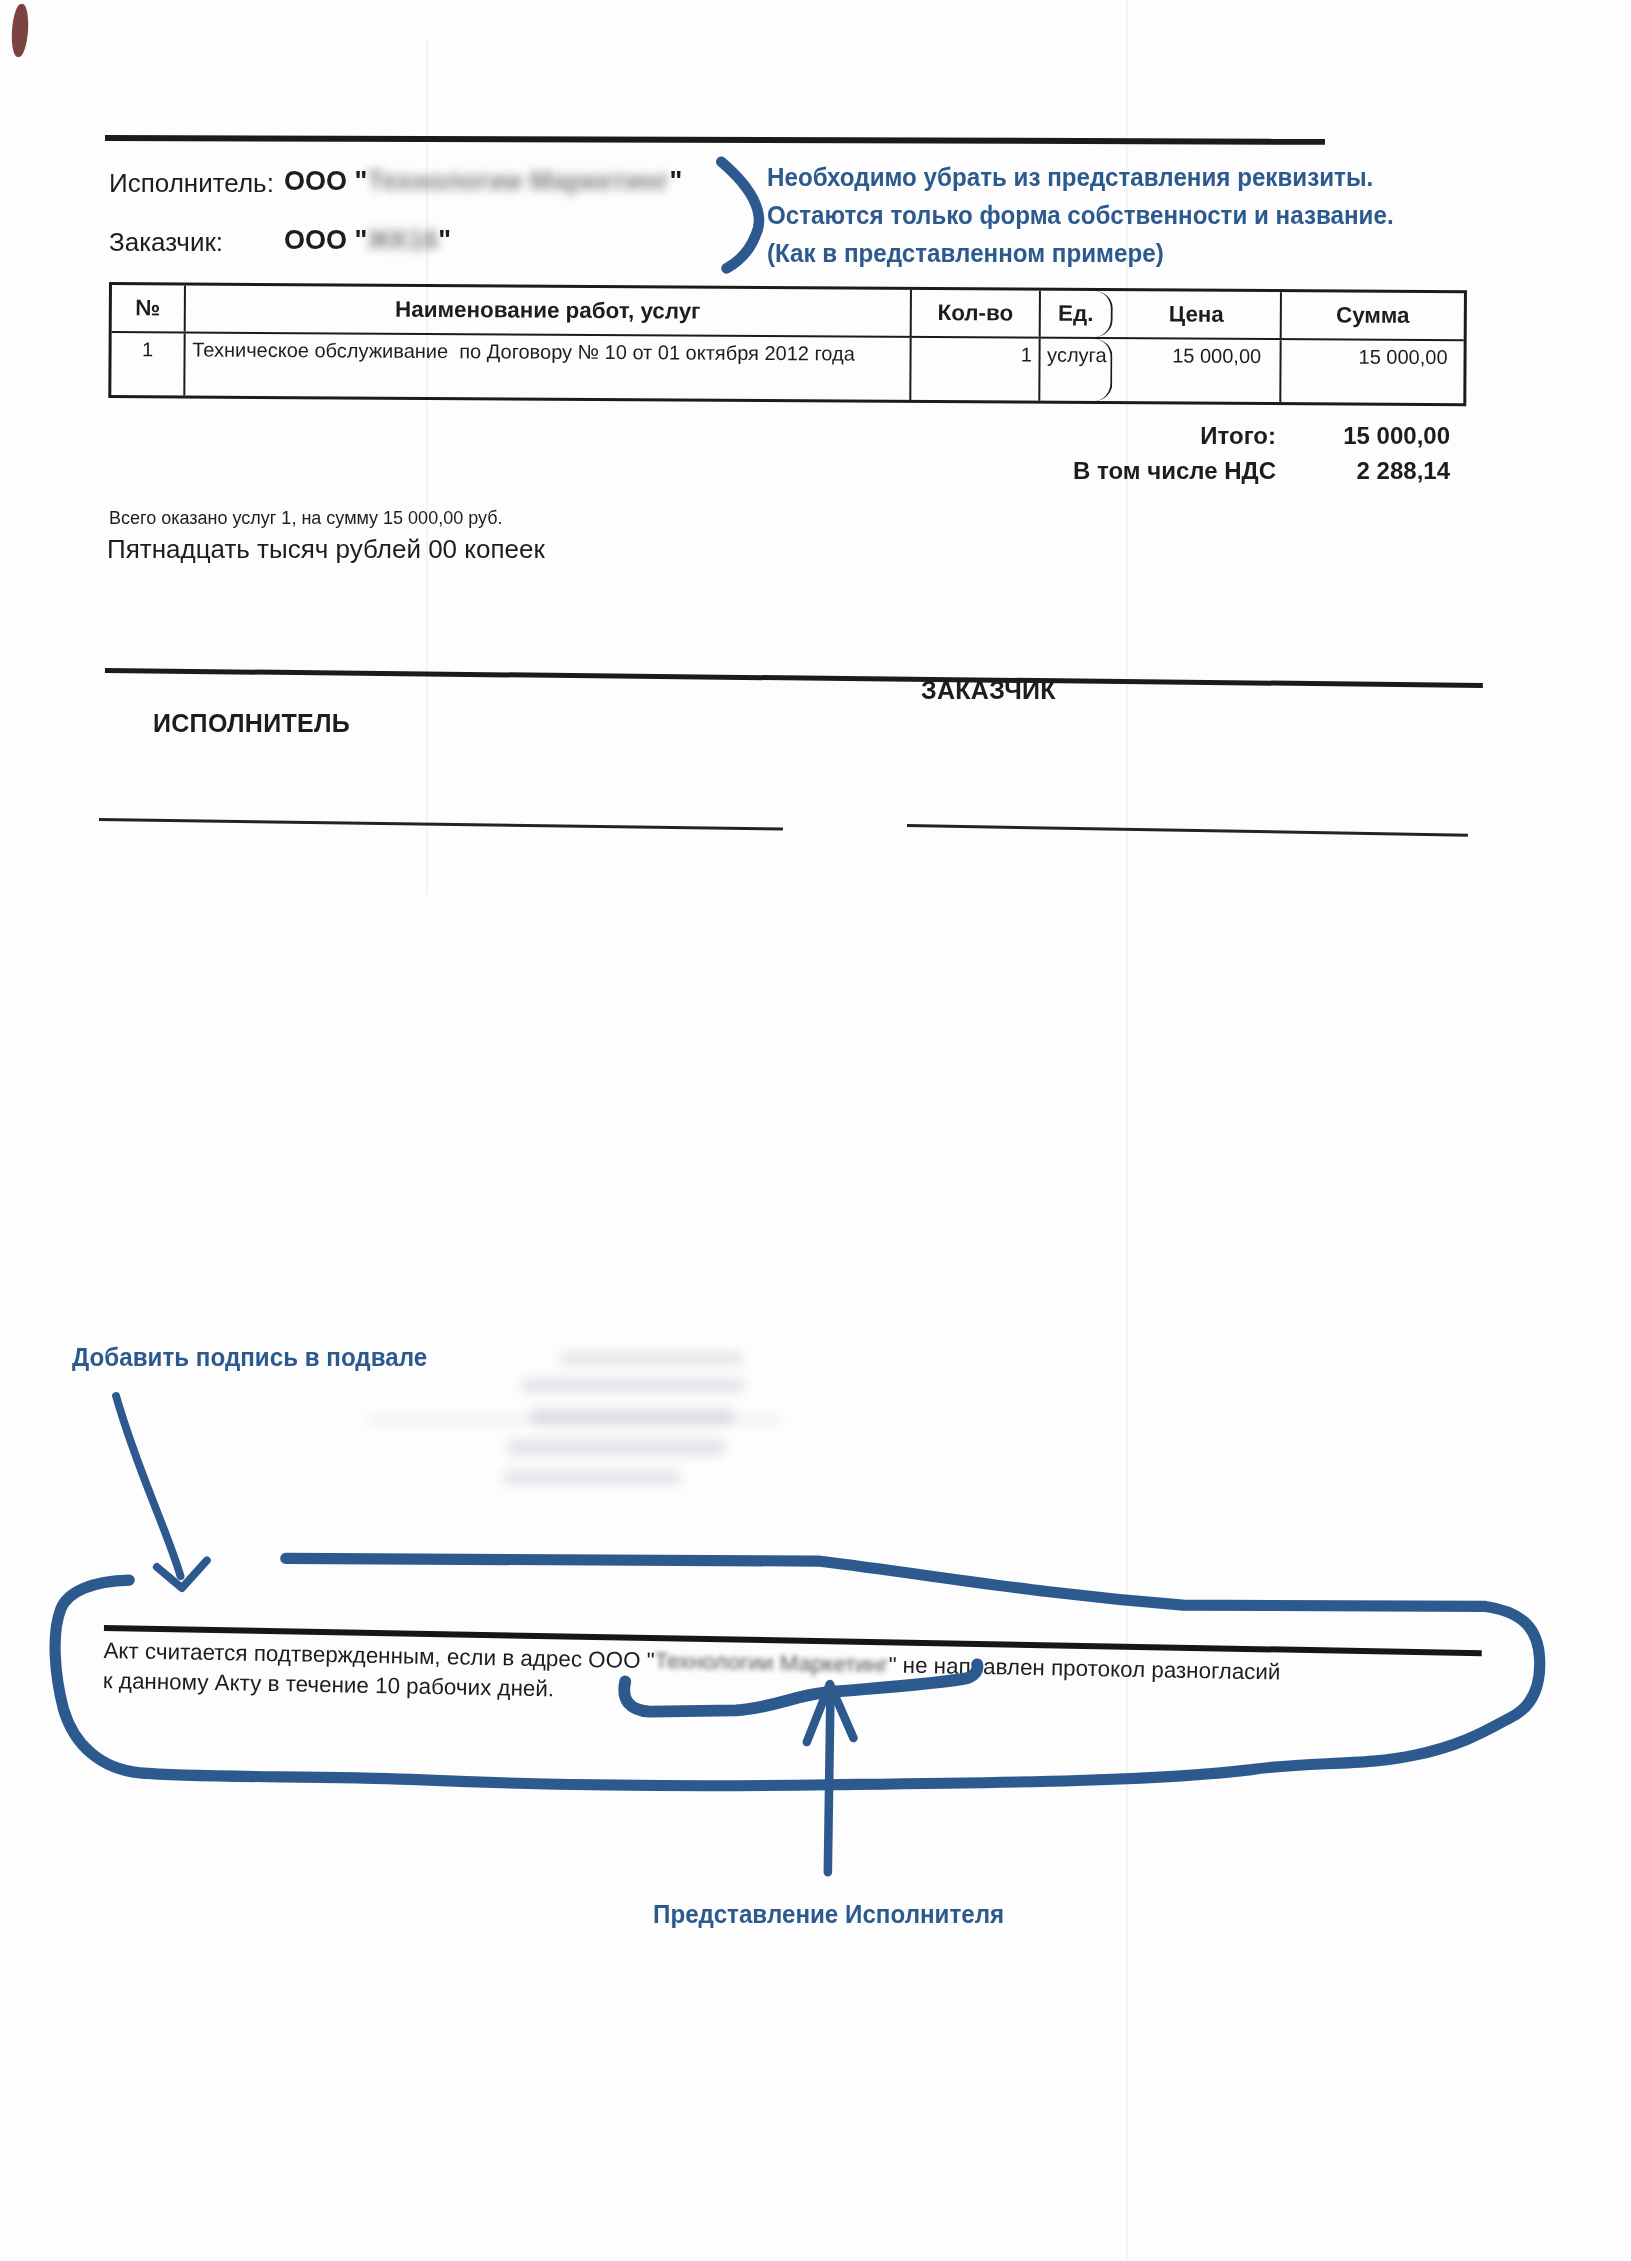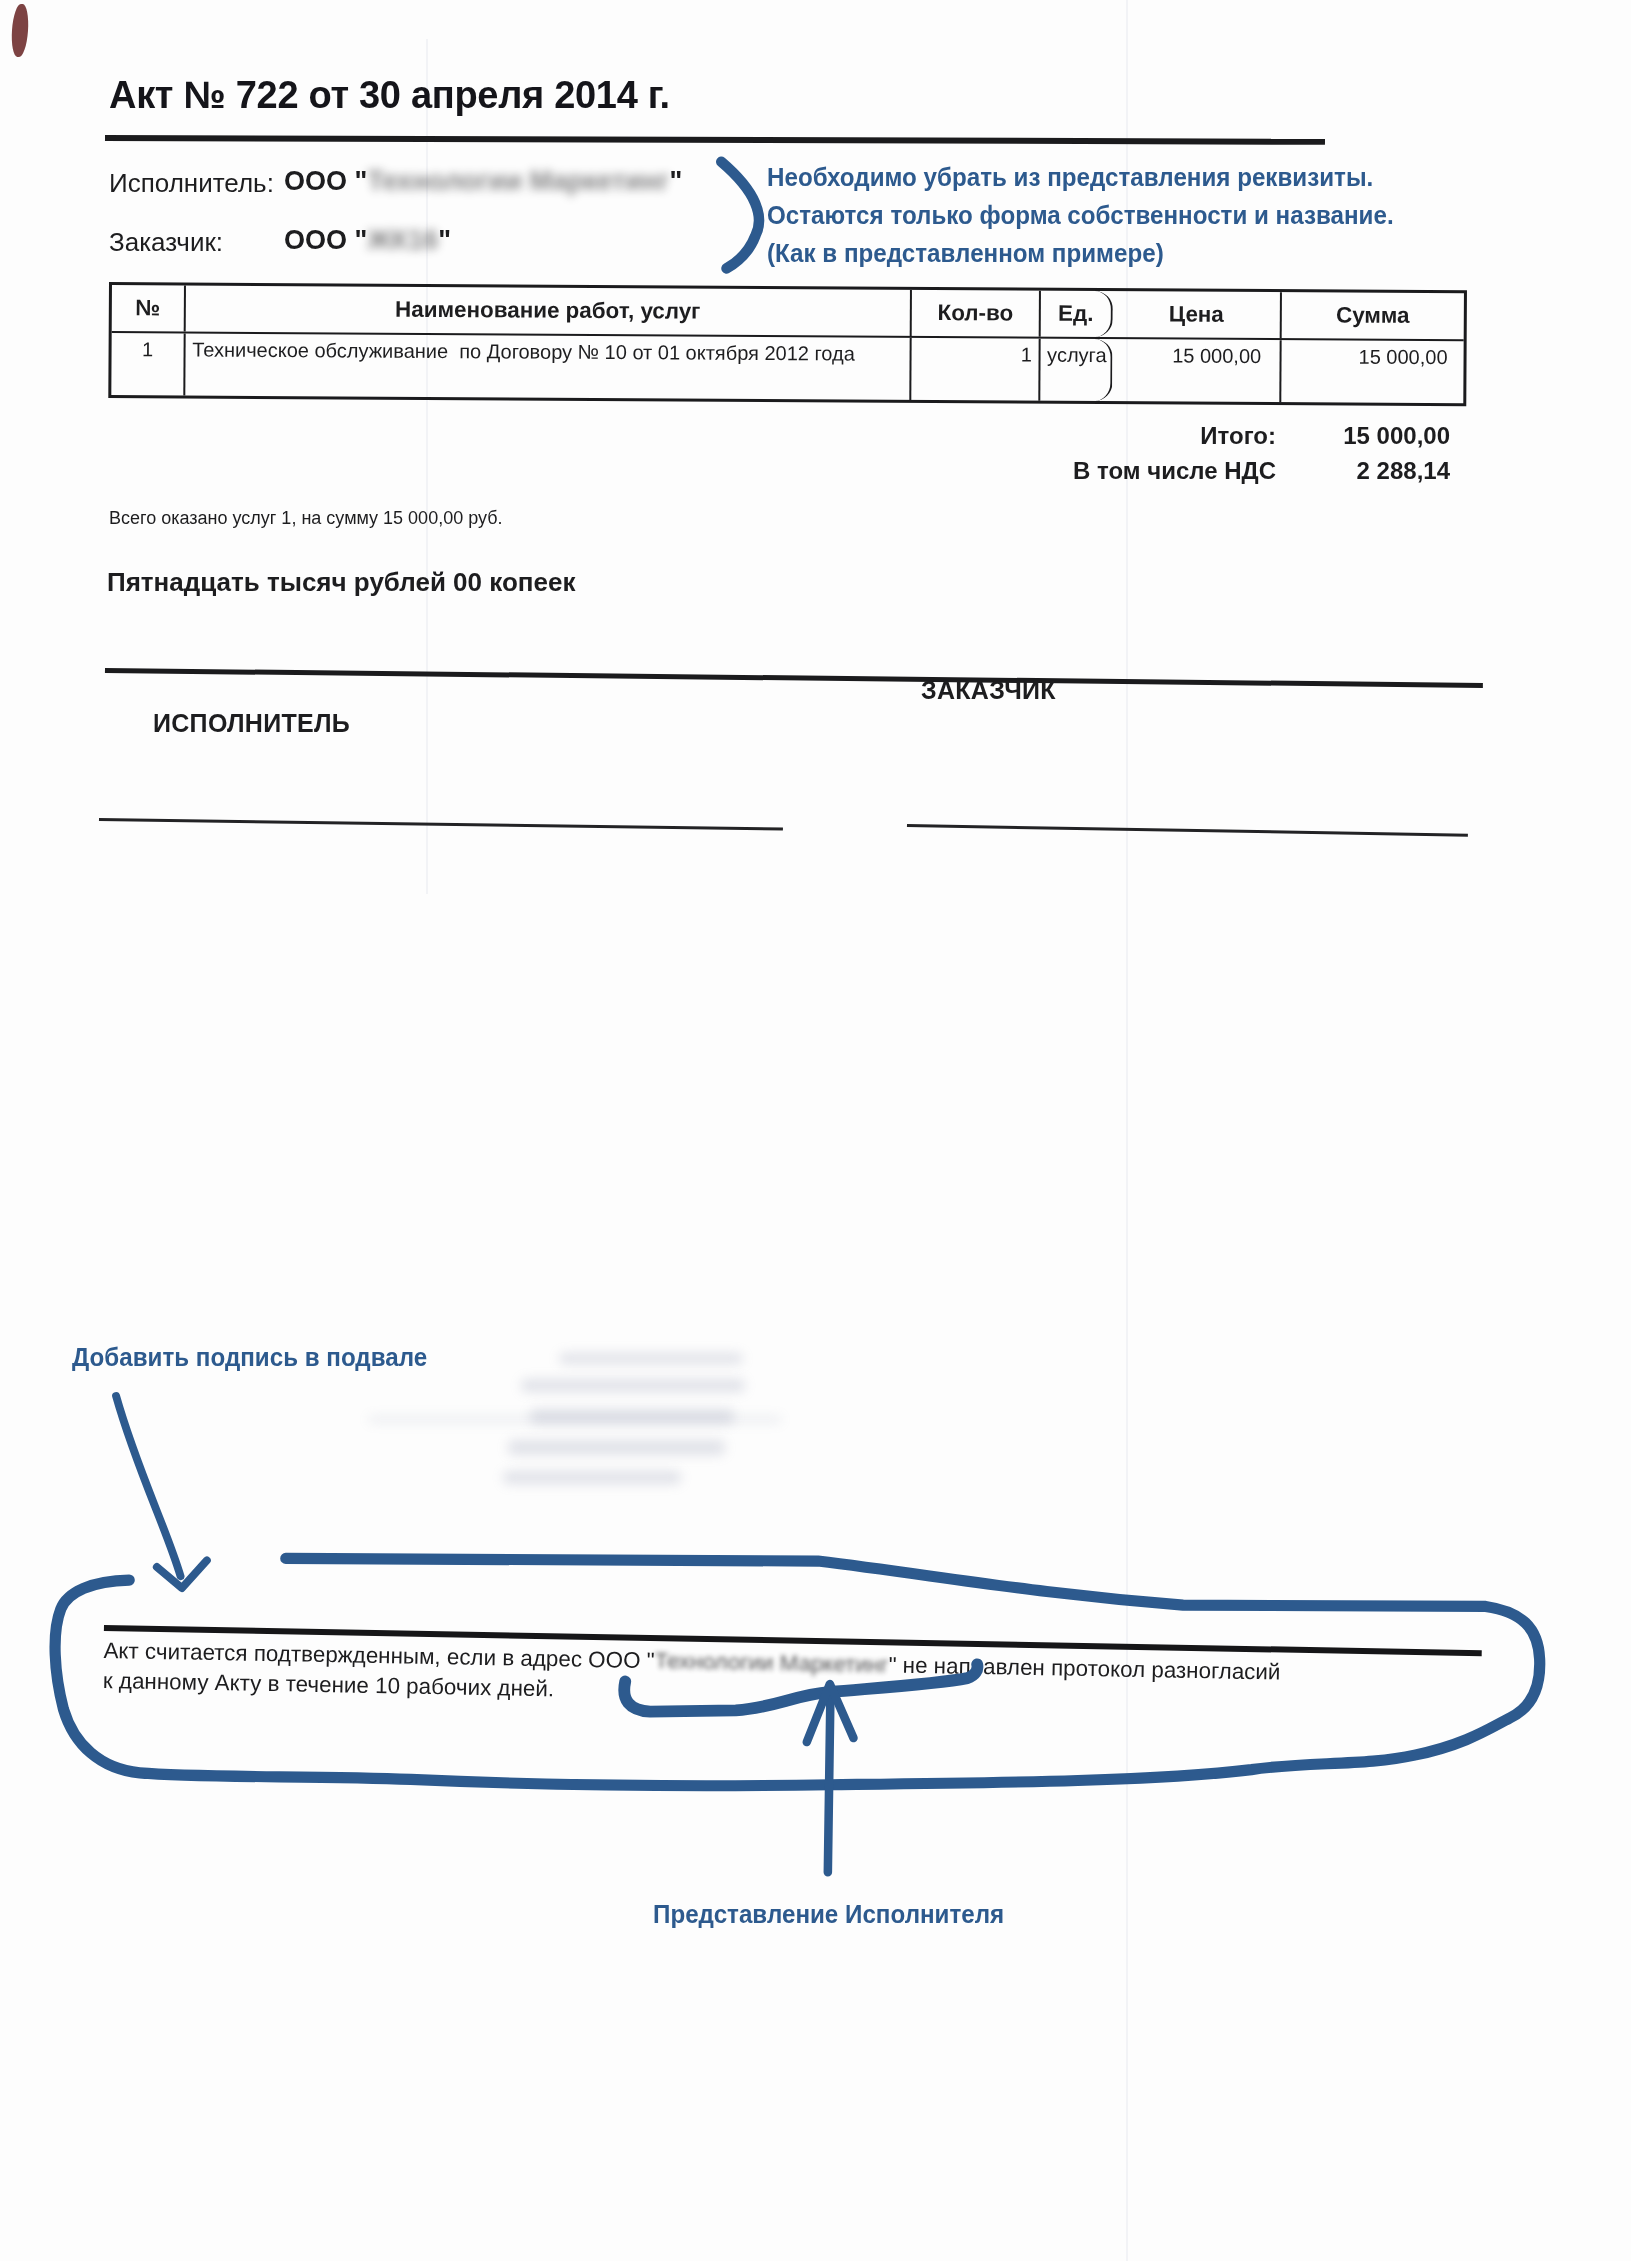--- a/index.html
+++ b/index.html
@@ -31,21 +31,21 @@
   .cell:last-child{border-right:none;}
   .thead .cell{display:flex;align-items:center;justify-content:center;
        font-weight:bold;font-size:22.4px;height:46px;padding:0 2.6px;text-align:center;}
   .tbody .cell{font-size:20px;min-height:62px;}
   .c-num{width:74px;}.c-name{width:726px;white-space:pre-wrap;}.c-qty{width:129px;text-align:right;}
   .c-unit{width:72px;border-radius:18px;}.c-price{width:169px;text-align:right;padding-right:18.4px;}
   .c-sum{flex:1;text-align:right;padding-right:16px;}
   .tbody .c-num{text-align:center;}
   .totals{font-size:24px;font-weight:bold;text-align:right;}
   .small{font-size:18px;}
-  .words{font-size:26px;font-weight:bold;margin-top:33px;}
+  .words{font-size:26px;font-weight:normal;}
   .para{font-size:22.4px;line-height:31px;}
   .sighead{font-size:25px;font-weight:bold;letter-spacing:0.3px;}
   .sigline{position:absolute;height:3.3px;background:#232325;transform-origin:0 0;}
   
   #footer-block{position:absolute;left:104px;top:1625px;width:1378px;
       transform:rotate(1.05deg);transform-origin:0 0;}
   #footer-rule{height:6px;background:#161618;}
   .footer-text{font-size:22.4px;line-height:30px;margin-top:5.3px;}
   
   .ann-text{color:var(--ann,#2d5a8e);font-weight:bold;transform:scaleX(.93);transform-origin:0 0;}
@@ -57,21 +57,20 @@
 </style>
 </head>
 <body>
 
 <div id="page">
 
   <div class="corner-mark"></div>
   <div class="fold" style="left:426px;top:39px;height:855px;"></div>
   <div class="fold" style="left:1126px;top:0;height:2261px;"></div>
 
-  <div class="abs title" style="left:109px;top:74px;">Акт № 722 от 30 апреля 2014 г.</div>
   <div class="rule" style="left:105px;top:135px;width:1220px;height:6px;transform:rotate(.18deg);"></div>
 
   <div class="abs label" style="left:109px;top:168px;">Исполнитель:</div>
   <div class="abs val" style="left:284px;top:166px;"><span>ООО "</span><span class="redact">Технологии Маркетинг</span><span>"</span></div>
 
   <div class="abs label" style="left:109px;top:227px;">Заказчик:</div>
   <div class="abs val" style="left:284px;top:225px;"><span>ООО "</span><span class="redact">ЖК16</span><span>"</span></div>
 
   <div class="abs ann-text note1" style="left:767px;top:158px;">
     <div>Необходимо убрать из представления реквизиты.</div>

